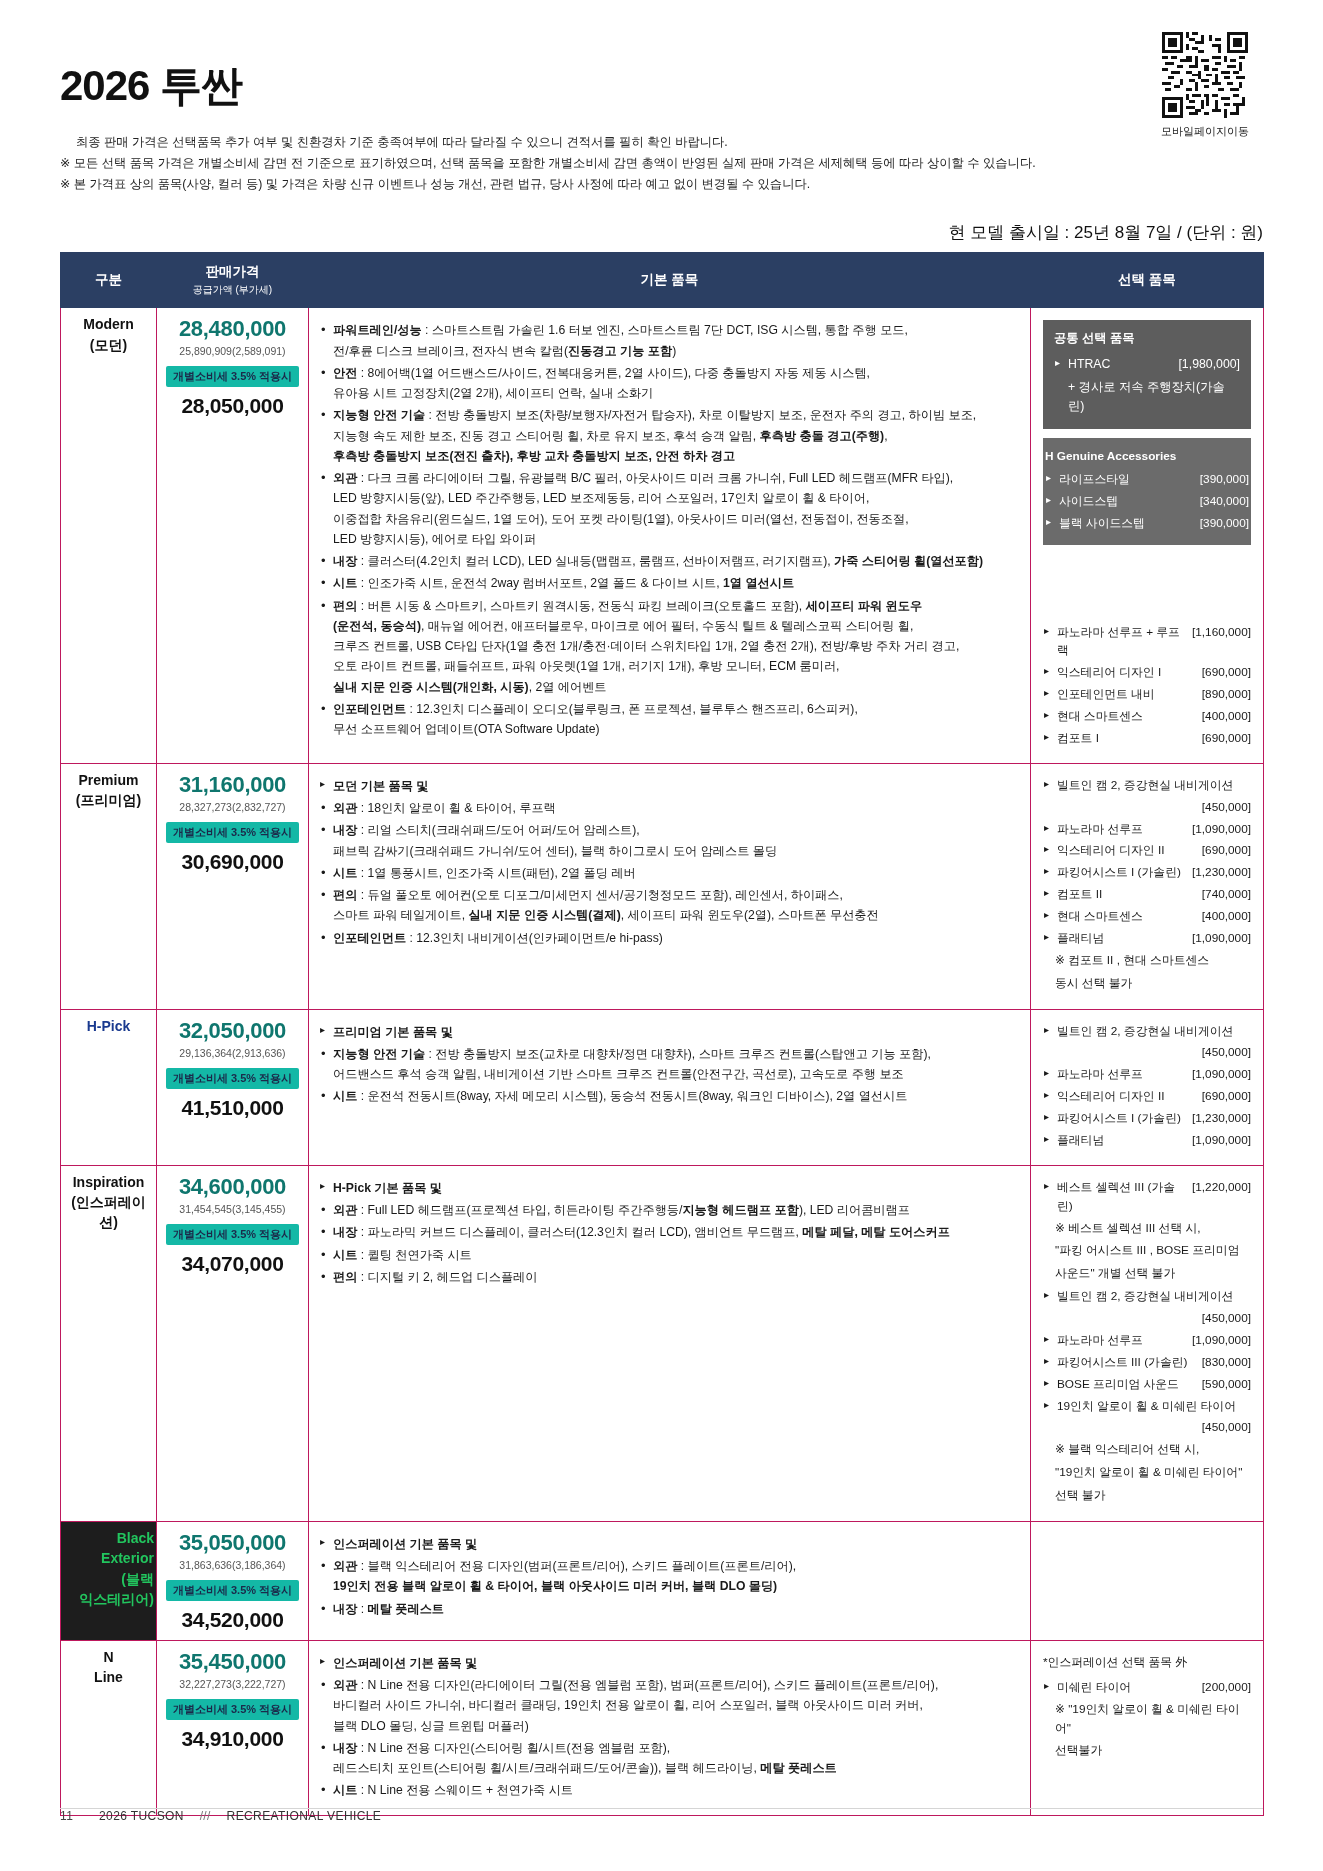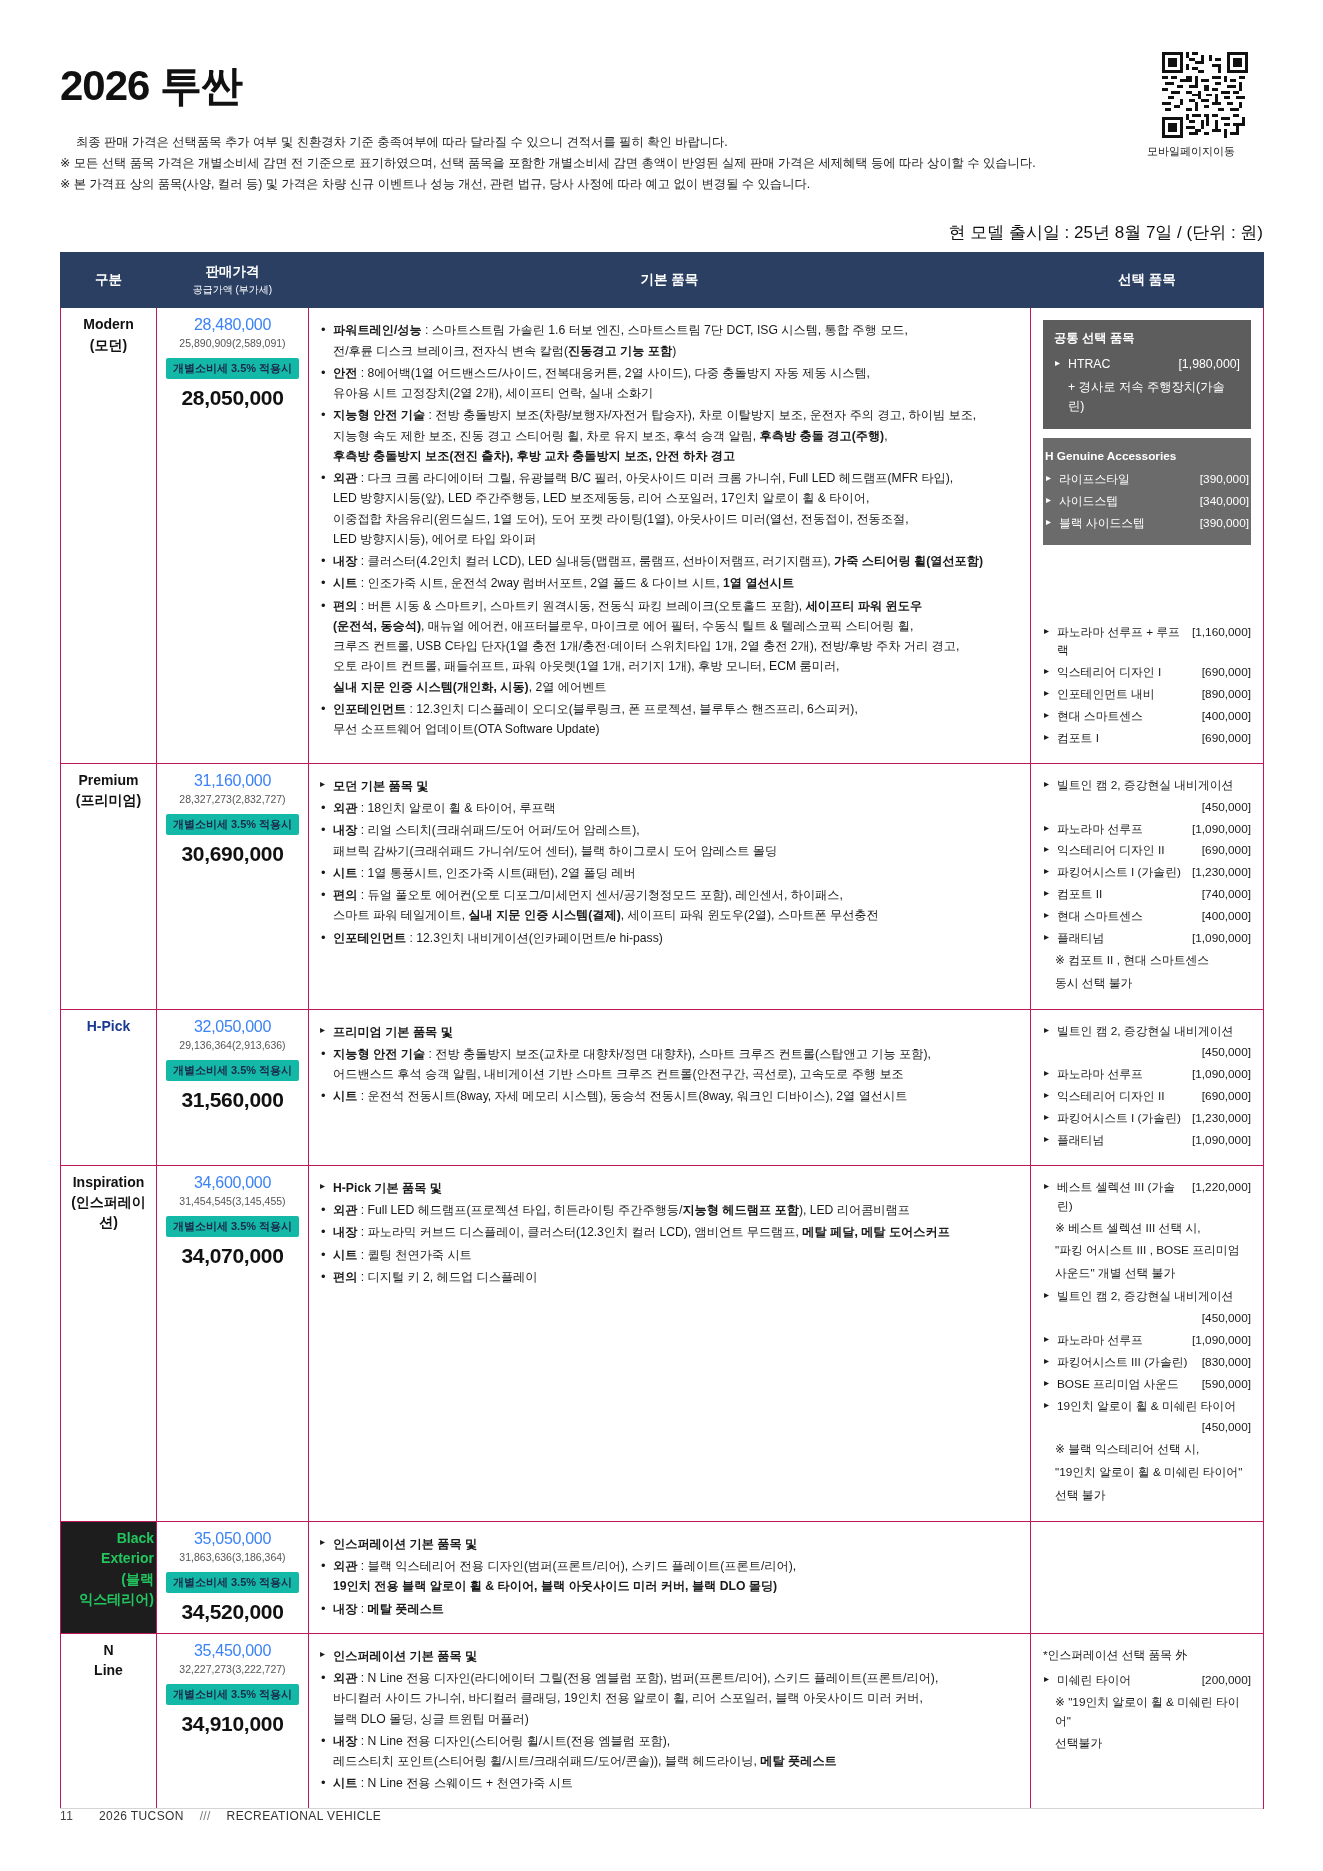--- a/index.html
+++ b/index.html
@@ -11,21 +11,21 @@
     -webkit-font-smoothing:antialiased;
   }
   .page{position:relative;width:1323px;height:1871px;box-sizing:border-box;padding:48px 60px 0 60px;}
 
   
   .title{font-size:42px;font-weight:bold;letter-spacing:-1px;margin:10px 0 18px 0;color:#111;}
   .notes{font-size:12.3px;line-height:1.72;color:#222;}
   .notes p{margin:0;}
   .notes .indent{padding-left:16px;}
 
-  .qr-wrap{position:absolute;right:60px;top:52px;width:116px;text-align:left;}
+  .qr-wrap{position:absolute;right:60px;top:32px;width:116px;text-align:center;}
   .qr{width:86px;height:86px;margin:0 auto;background:#fff;}
   .qr-caption{font-size:11px;margin-top:6px;color:#222;white-space:nowrap;}
 
   .release-line{text-align:right;font-size:17px;margin:26px 0 8px 0;color:#111;}
 
   
   table.pricing{width:100%;border-collapse:collapse;table-layout:fixed;}
   table.pricing th{
     background:#2b3f63;color:#fff;font-size:13.5px;font-weight:bold;
     padding:10px 4px;border:1px solid #2b3f63;text-align:center;vertical-align:middle;
@@ -39,21 +39,21 @@
   table.pricing td{border:1px solid #be185d;vertical-align:top;background:#fff;}
   td.grade{
     text-align:center;vertical-align:middle;font-size:14px;font-weight:bold;
     line-height:1.45;background:#fff;color:#111;padding:6px 2px;
   }
   td.grade .kr{font-weight:bold;}
   td.grade.black-cell{background:#1d1d1d;color:#22c55e;text-align:right;}
   td.grade.hpick{color:#1a3a8f;}
 
   td.price{text-align:center;vertical-align:middle;padding:8px 4px;background:#f3f3f3;}
-  .price-main{font-size:16px;color:#3b82f6;letter-spacing:-0.3px;}
+  .price-main{font-size:22px;color:#0f766e;letter-spacing:-0.3px;font-weight:bold;}
   .price-sub{font-size:10.5px;color:#555;margin-top:3px;}
   .tax-badge{display:inline-block;margin-top:9px;background:#14b8a6;color:#1b2a4a;
     font-size:11px;font-weight:bold;padding:3px 7px;border-radius:2px;white-space:nowrap;}
   .price-final{font-size:21px;font-weight:bold;color:#111;margin-top:7px;letter-spacing:-0.3px;}
 
   td.std{padding:12px 12px 12px 10px;font-size:12.2px;line-height:1.66;color:#1a1a1a;}
   td.opt{padding:0;font-size:11.8px;line-height:1.6;background:#f7f7f7;}
 
   ul.bul{list-style:none;margin:0;padding:0;}
   ul.bul>li{position:relative;padding-left:14px;margin-bottom:2px;}
@@ -348,21 +348,21 @@
               </div>
               <span class="note">※ 컴포트 II , 현대 스마트센스</span>
               <span class="note">동시 선택 불가</span>
             </div>
           </td>
         </tr>
         <tr>
           <td class="grade hpick">
             <div>H-Pick</div>
           </td>
-          <td class="price"><div class="price-main">32,050,000</div><div class="price-sub">29,136,364(2,913,636)</div><div class="tax-badge">개별소비세 3.5% 적용시</div><div class="price-final">31,560,000</div></td>
+          <td class="price"><div class="price-main">32,050,000</div><div class="price-sub">29,136,364(2,913,636)</div><div class="tax-badge">개별소비세 3.5% 적용시</div><div class="price-final">41,510,000</div></td>
           <td class="std">
             <ul class="arw">
               <li><b>프리미엄 기본 품목 및</b></li>
             </ul>
             <ul class="bul">
               <li><span class="lbl">지능형 안전 기술</span> : 전방 충돌방지 보조(교차로 대향차/정면 대향차), 스마트 크루즈 컨트롤(스탑앤고 기능 포함),<br>어드밴스드 후석 승객 알림, 내비게이션 기반 스마트 크루즈 컨트롤(안전구간, 곡선로), 고속도로 주행 보조</li>
               <li><span class="lbl">시트</span> : 운전석 전동시트(8way, 자세 메모리 시스템), 동승석 전동시트(8way, 워크인 디바이스), 2열 열선시트</li>
             </ul>
           </td>
           <td class="opt">

